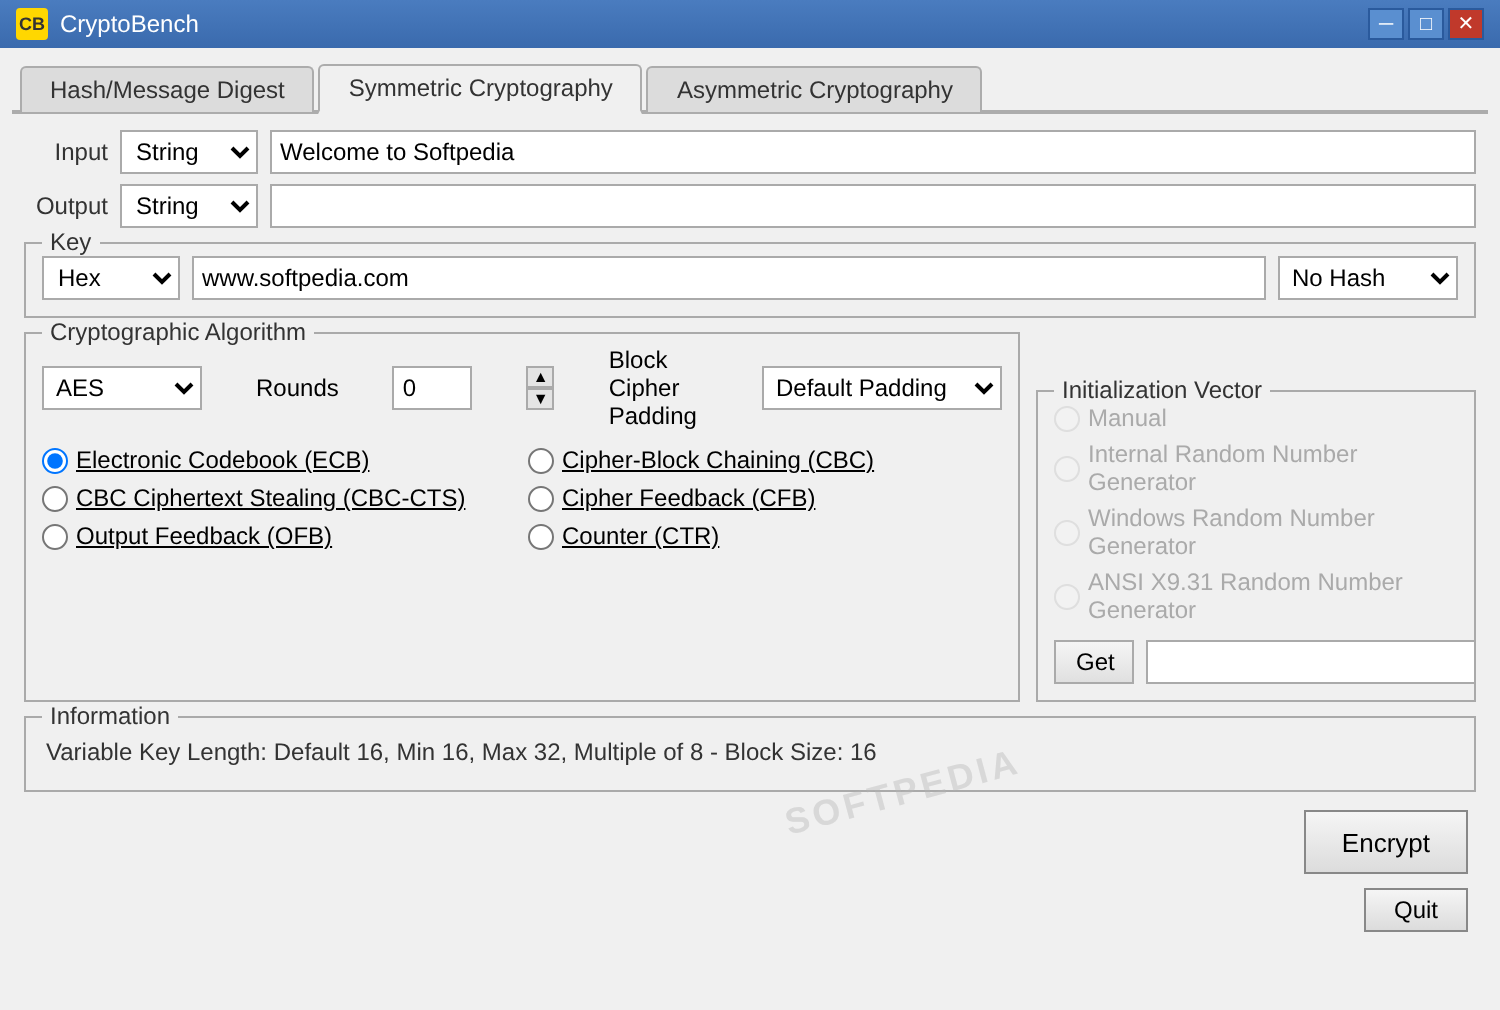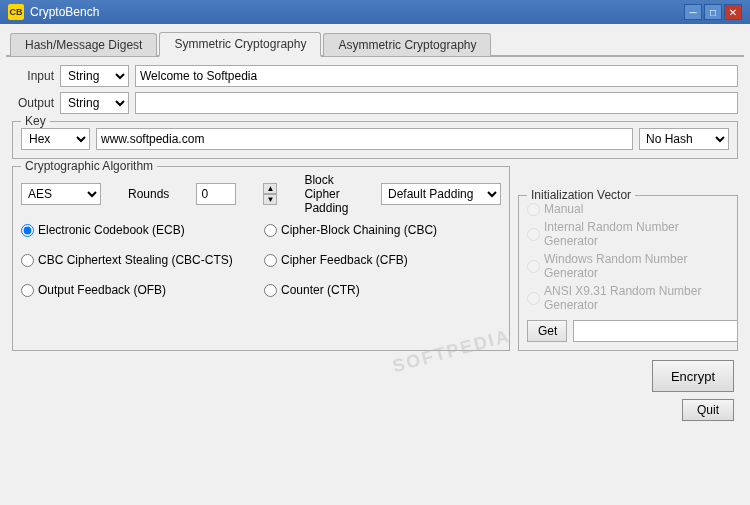--- a/index.html
+++ b/index.html
@@ -245,21 +245,22 @@
       background: white;
       font-size: 12px;
       padding: 1px 2px;
       min-width: 120px;
     }
 
     
     .radio-grid {
       display: grid;
       grid-template-columns: 1fr 1fr;
-      gap: 16px 6px;
+      gap: 5px 6px;
+      text-decoration: underline;
     }
     .radio-option {
       display: flex;
       align-items: center;
       gap: 4px;
       font-size: 12px;
     }
     .radio-option input[type="radio"] {
       margin: 0;
     }
@@ -499,20 +500,24 @@
         </div>
 
         <div class="iv-get-row">
           <button class="get-btn">Get</button>
           <input class="iv-input" type="text" style="">
         </div>
       </div>
 
     </div>
 
+    <div class="group-box">
+      <span class="group-label">Information</span>
+      <div class="info-text">Variable Key Length: Default 16, Min 16, Max 32, Multiple of 8 - Block Size: 16</div>
+    </div>
 
     <div class="bottom-area">
       <div style="flex:1; position:relative;">
         <div class="watermark">SOFTPEDIA</div>
       </div>
       <div class="encrypt-decrypt-group">
         <button class="action-btn">Encrypt</button>
       </div>
     </div>
 

